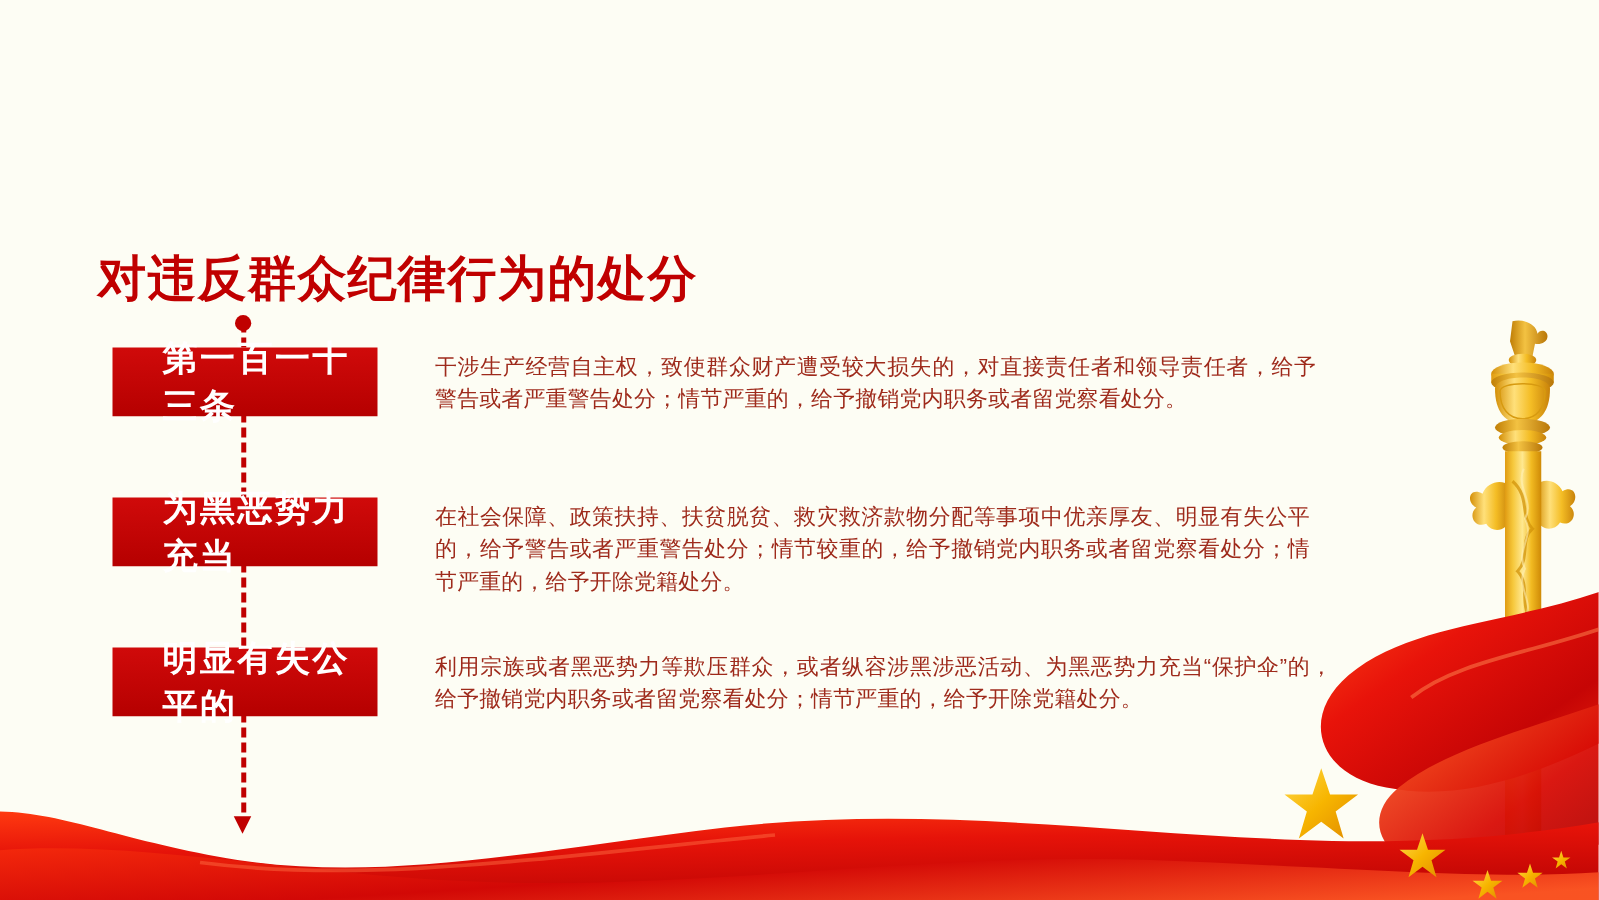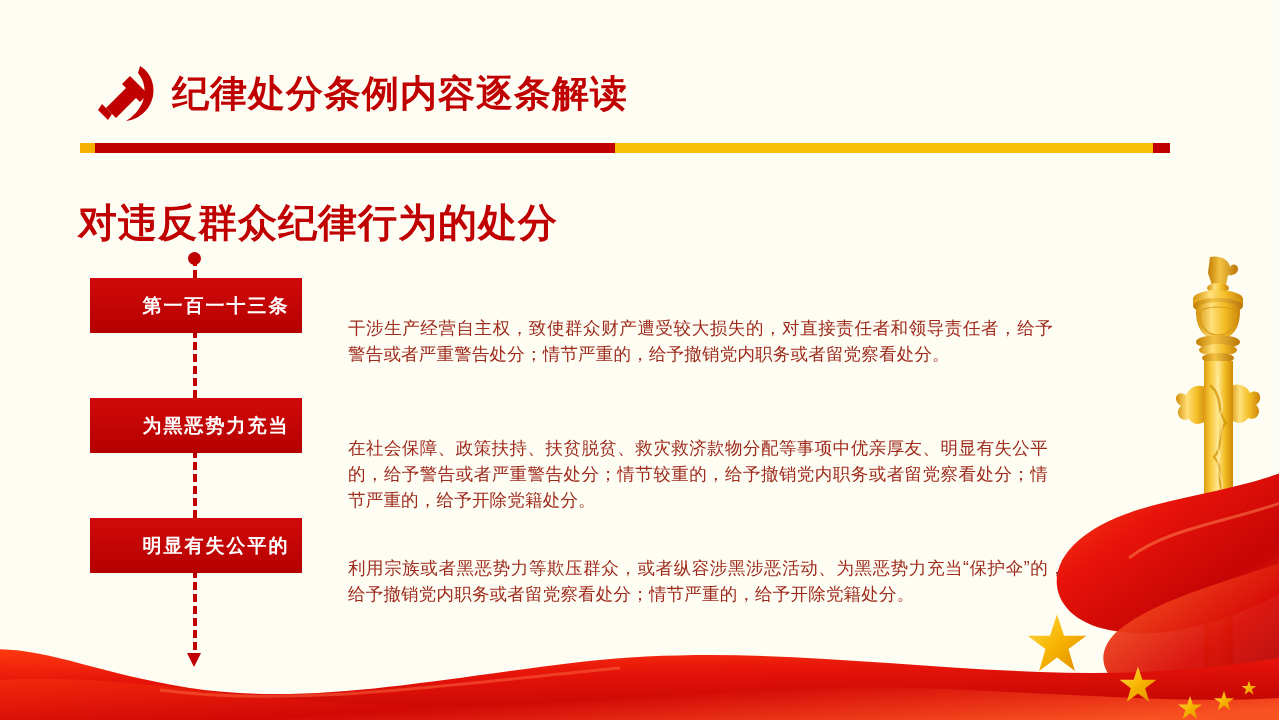--- a/index.html
+++ b/index.html
@@ -171,41 +171,40 @@
   .row-3 { top: 518px; }
 
   .badge {
     position: absolute;
     left: 90px;
     top: 0;
     width: 212px;
     height: 55px;
     background: linear-gradient(180deg, #d00a0a 0%, #c30505 50%, #b50000 100%);
     color: #ffffff;
-    font-size: 19px;
+    font-size: 28px;
     font-weight: bold;
     letter-spacing: 2px;
     display: flex;
     align-items: center;
     justify-content: center;
     box-sizing: border-box;
     padding-left: 40px;
   }
 
   .para {
     position: absolute;
     left: 348px;
     top: 2px;
     width: 700px;
     font-size: 17.5px;
     line-height: 26px;
     color: #9e2a1b;
     letter-spacing: 0.2px;
     text-align: justify;
-    margin-top: 35px;
   }
   .row-1 .para { width: 705px; }
   .row-2 .para { width: 700px; }
   .row-3 .para { width: 718px; }
 </style>
 </head>
 <body>
 
 <div class="slide">
 
@@ -315,35 +314,20 @@
       <polygon points="50,4 61,37 96,37 68,58 78,92 50,71 22,92 32,58 4,37 39,37" fill="url(#stg)"></polygon>
     </svg>
     <svg class="star" style="left:1213px; top:690px; width:22px; height:22px;" viewBox="0 0 100 100">
       <polygon points="50,4 61,37 96,37 68,58 78,92 50,71 22,92 32,58 4,37 39,37" fill="url(#stg)"></polygon>
     </svg>
     <svg class="star" style="left:1241px; top:680px; width:16px; height:16px;" viewBox="0 0 100 100">
       <polygon points="50,4 61,37 96,37 68,58 78,92 50,71 22,92 32,58 4,37 39,37" fill="url(#stg)"></polygon>
     </svg>
   </div>
 
-  <div class="header">
-    <svg class="emblem" viewBox="0 0 64 64">
-      <path d="M44 4 C58 12 62 32 52 46 C46 54 38 58 30 59 C38 54 44 47 47 39
-               C50 30 49 19 42 11 Z" fill="#c00000"></path>
-      <path d="M10 46 L30 26 L26 22 L34 14 L52 32 L44 40 L40 36 L20 56 Z" fill="#c00000"></path>
-      <path d="M6 42 L16 52 L12 58 L2 48 Z" fill="#c00000"></path>
-    </svg>
-    <div class="slide-title">纪律处分条例内容逐条解读</div>
-    <div class="divider">
-      <div class="seg-y1"></div>
-      <div class="seg-r1"></div>
-      <div class="seg-y2"></div>
-      <div class="seg-r2"></div>
-    </div>
-  </div>
 
   <div class="section-title">对违反群众纪律行为的处分</div>
 
   <div class="timeline">
     <div class="dot"></div>
     <div class="line"></div>
     <div class="arrow"></div>
   </div>
 
   <div class="rows">

